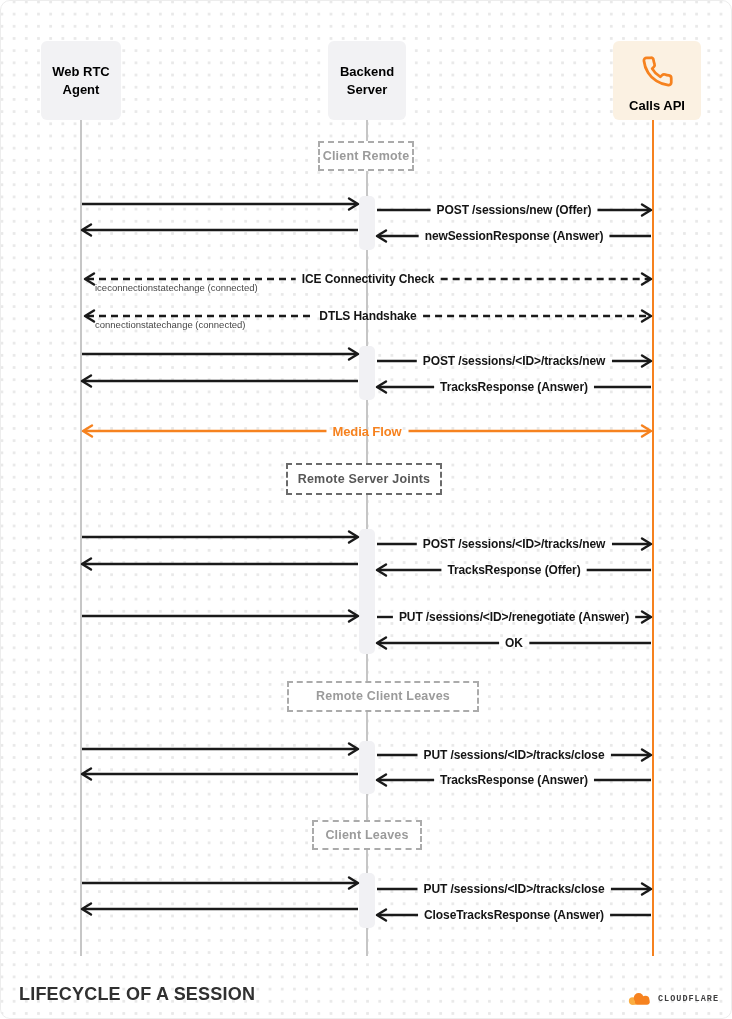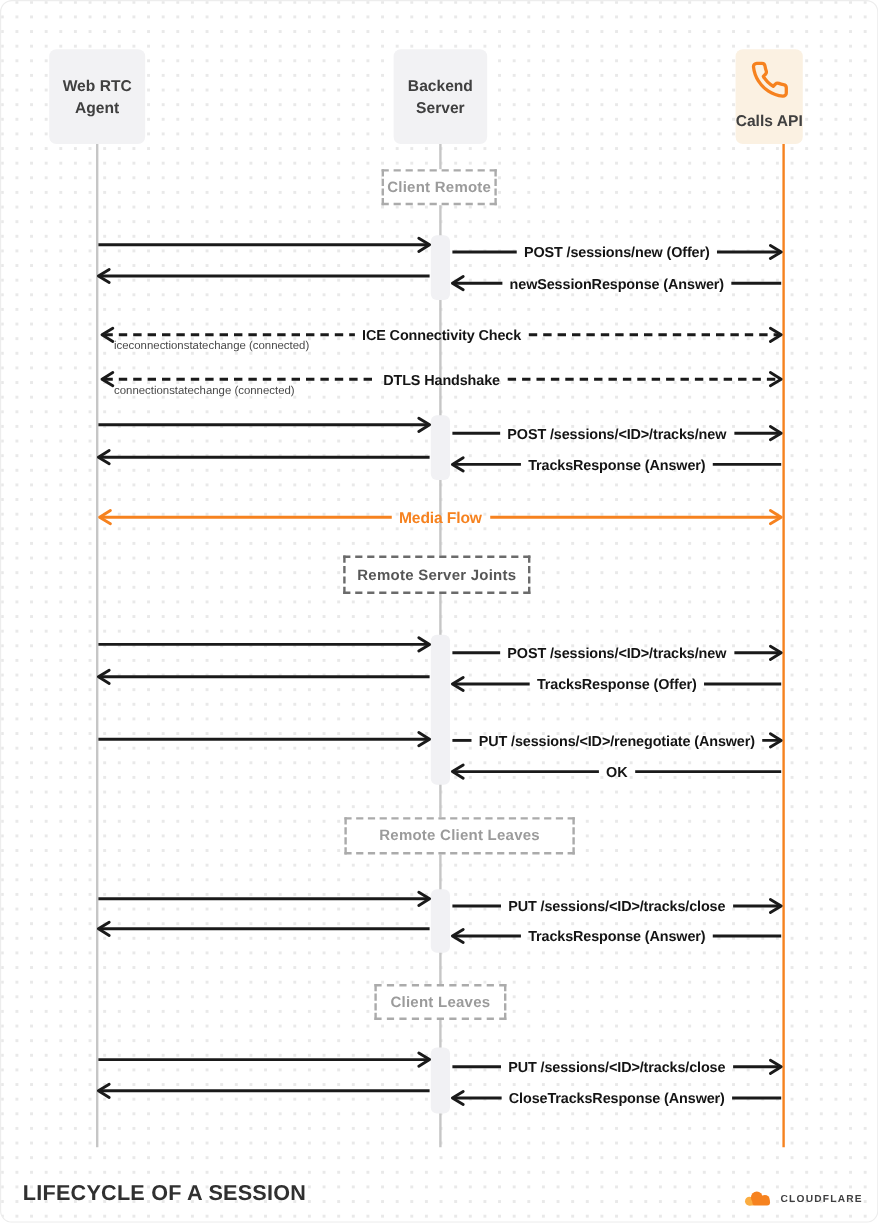--- a/index.html
+++ b/index.html
@@ -8,38 +8,38 @@
     position:absolute;inset:0;width:732px;height:1019px;box-sizing:border-box;
     background-color:#ffffff;
     background-image:radial-gradient(circle,#e9e9e9 1.3px,transparent 1.6px);
     background-size:12.2px 12.2px;background-position:7px 7px;
     border:1px solid #ededed;border-radius:10px;overflow:hidden;
   }
   svg.layer{position:absolute;left:0;top:0;}
   .actor{
     position:absolute;top:40px;height:79px;border-radius:6px;
     display:flex;align-items:center;justify-content:center;text-align:center;
-    font-weight:bold;font-size:13px;color:#404040;white-space:pre-line;line-height:1.35;
+    font-weight:bold;font-size:13px;color:#000000;white-space:pre-line;line-height:1.35;
     box-sizing:border-box;
   }
   .actor.gray{background:#f2f2f4;}
   .actor.orange{background:#fbf1e2;flex-direction:column;justify-content:flex-start;padding-top:9px;}
   .actor.orange .actor-label{margin-top:9px;}
   .note{
     position:absolute;background:#ffffff;border:2px dashed #ababab;box-sizing:border-box;
     display:flex;align-items:center;justify-content:center;
     font-size:12.5px;font-weight:600;color:#9b9b9b;letter-spacing:.2px;white-space:nowrap;
   }
   .note.dark{border-color:#6b6b6b;color:#575757;}
   .footer-title{
     position:absolute;left:18px;bottom:13px;font-size:18px;font-weight:bold;
     color:#303030;letter-spacing:.2px;
   }
   .logo{position:absolute;right:12px;bottom:12px;display:flex;align-items:center;gap:4px;}
-  .logo-text{font-size:8.5px;font-weight:bold;color:#3f3f40;letter-spacing:1px;}
+  .logo-text{font-size:8.5px;font-weight:bold;color:#3f3f40;letter-spacing:1px;font-family:Liberation Mono, monospace;}
 </style>
 </head>
 <body>
 
 <div class="canvas">
 
   <svg class="layer" id="diagram-layer" width="732" height="1019">
       <line x1="80" y1="119" x2="80" y2="955" stroke="#C6C6C6" stroke-width="2"></line>
       <line x1="366" y1="119" x2="366" y2="955" stroke="#C6C6C6" stroke-width="2"></line>
       <line x1="652" y1="119" x2="652" y2="955" stroke="#F6821F" stroke-width="2"></line>
@@ -138,21 +138,21 @@
     </svg>
 
   <div class="actor gray" id="actor-webrtc" style="left: 40px; width: 80px;">
     <span class="actor-label">Web RTC
 Agent</span>
   </div>
   <div class="actor gray" id="actor-backend" style="left: 327px; width: 78px;">
     <span class="actor-label">Backend
 Server</span>
   </div>
-  <div class="actor orange" id="actor-calls" style="left: 612px; width: 56px;">
+  <div class="actor orange" id="actor-calls" style="left: 612px; width: 88px; justify-content: center;">
     <span style="display:block;line-height:0;">
       <svg width="33" height="33" viewBox="0 0 24 24" fill="none" stroke="#F6821F" stroke-width="2" stroke-linecap="round" stroke-linejoin="round">
         <path d="M22 16.92v3a2 2 0 0 1-2.18 2 19.79 19.79 0 0 1-8.63-3.07 19.5 19.5 0 0 1-6-6 19.79 19.79 0 0 1-3.07-8.67A2 2 0 0 1 4.11 2h3a2 2 0 0 1 2 1.72 12.84 12.84 0 0 0 .7 2.81 2 2 0 0 1-.45 2.11L8.09 9.91a16 16 0 0 0 6 6l1.27-1.27a2 2 0 0 1 2.11-.45 12.84 12.84 0 0 0 2.81.7A2 2 0 0 1 22 16.92z"></path>
       </svg>
     </span>
     <span class="actor-label">Calls API</span>
   </div>
 
   <div class="footer-title">LIFECYCLE OF A SESSION</div>
   <div class="logo">

